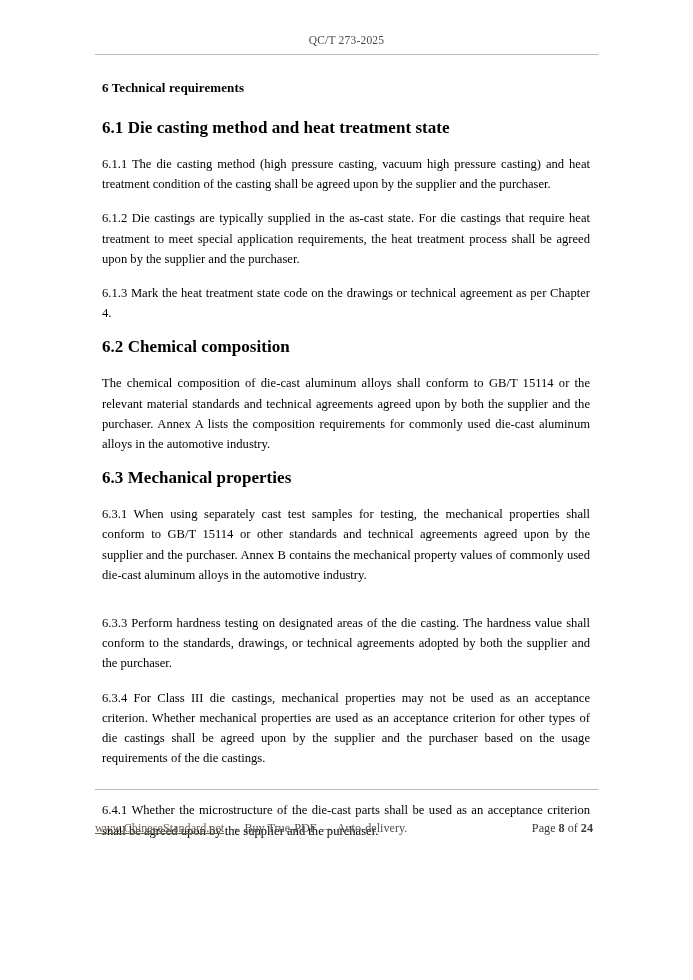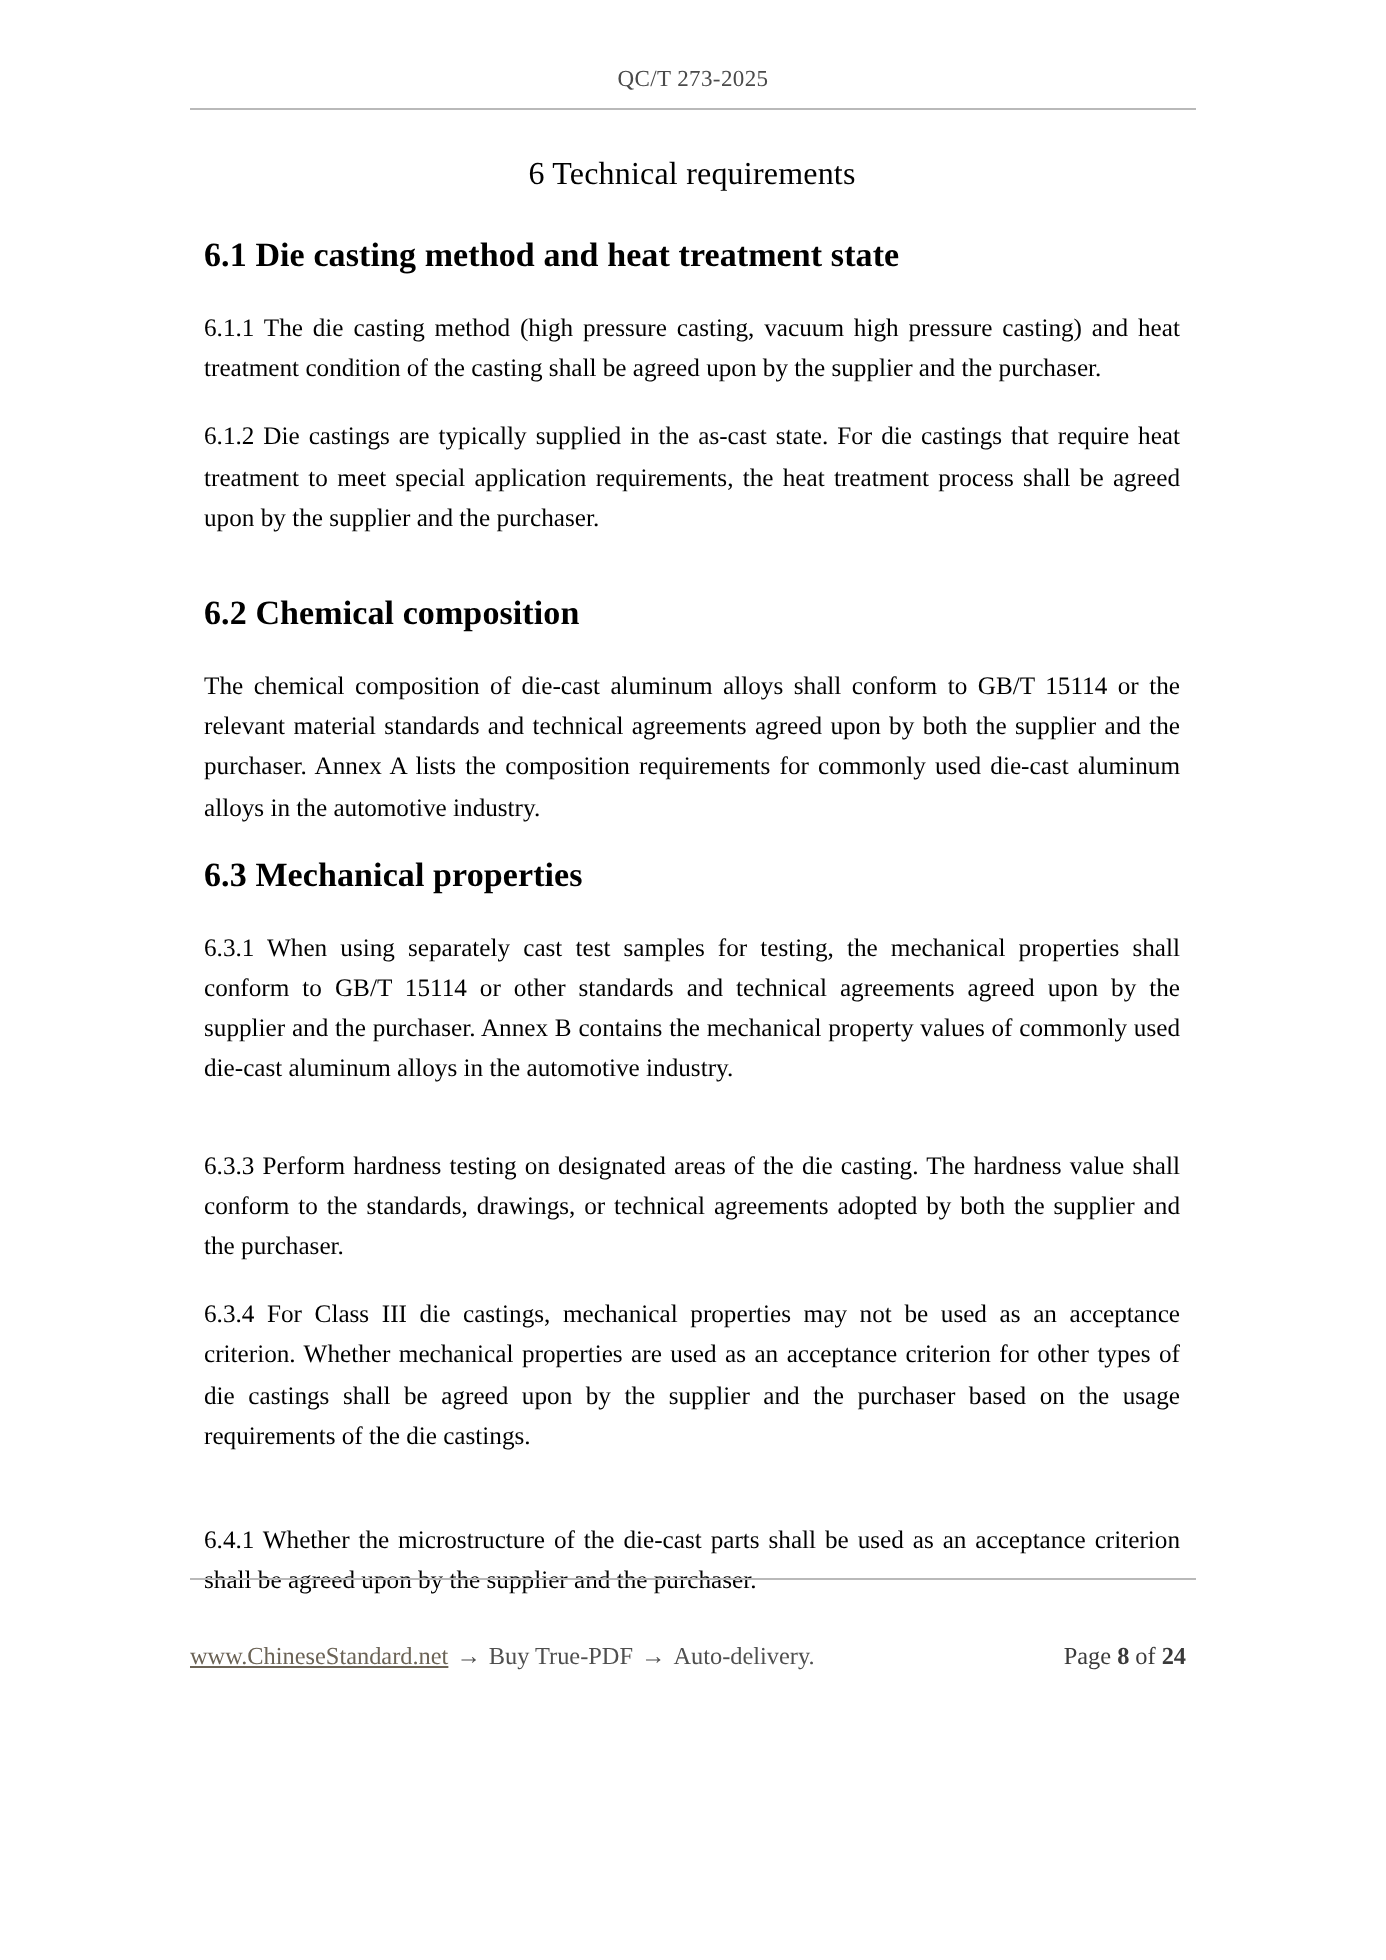--- a/index.html
+++ b/index.html
@@ -46,27 +46,26 @@
 
   
   .content {
     position: absolute;
     left: 102px;
     top: 78px;
     width: 488px;
   }
 
   h1.clause-title {
-    font-size: 16px;
-    font-weight: normal;
+    font-size: 13px;
+    font-weight: bold;
     margin: 0 0 0 0;
     padding: 0;
     line-height: 20px;
     letter-spacing: 0.1px;
-    text-align: center;
   }
 
   h2.sub-title {
     font-size: 17px;
     font-weight: bold;
     margin: 0;
     padding: 0;
     line-height: 18px;
     letter-spacing: 0.05px;
   }
@@ -151,20 +150,21 @@
 
     <h2 class="sub-title">6.1 Die casting method and heat treatment state</h2>
     <div class="gap-sub"></div>
 
     <p class="para"><span class="num">6.1.1</span><span> The die casting method (high pressure casting, vacuum high pressure casting) and heat treatment condition of the casting shall be agreed upon by the supplier and the purchaser.</span></p>
     <div class="gap-para"></div>
 
     <p class="para"><span class="num">6.1.2</span><span> Die castings are typically supplied in the as-cast state. For die castings that require heat treatment to meet special application requirements, the heat treatment process shall be agreed upon by the supplier and the purchaser.</span></p>
     <div class="gap-para"></div>
 
+    <p class="para"><span class="num">6.1.3</span><span> Mark the heat treatment state code on the drawings or technical agreement as per Chapter 4.</span></p>
     <div class="gap-sub-s"></div>
 
     <h2 class="sub-title">6.2 Chemical composition</h2>
     <div class="gap-sub"></div>
 
     <p class="para"><span class="num"></span><span>The chemical composition of die-cast aluminum alloys shall conform to GB/T 15114 or the relevant material standards and technical agreements agreed upon by both the supplier and the purchaser. Annex A lists the composition requirements for commonly used die-cast aluminum alloys in the automotive industry.</span></p>
     <div class="gap-sub-s"></div>
 
     <h2 class="sub-title">6.3 Mechanical properties</h2>
     <div class="gap-sub"></div>

